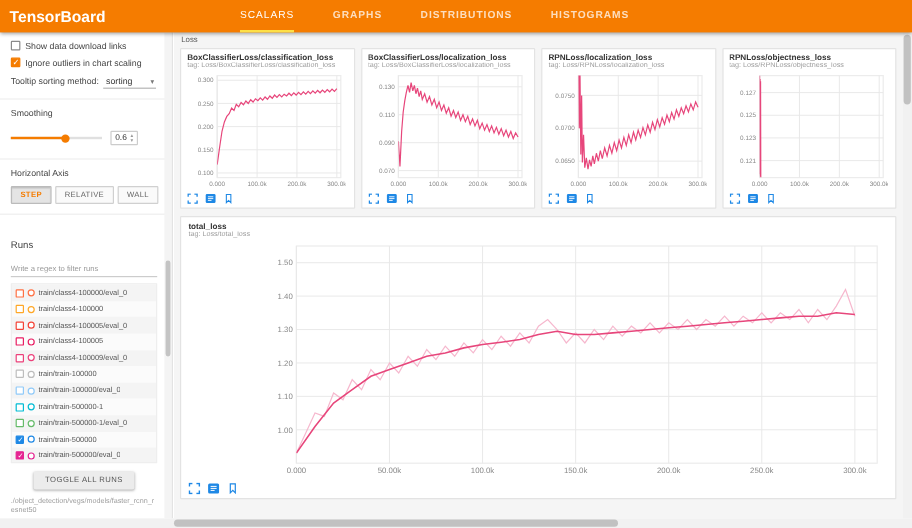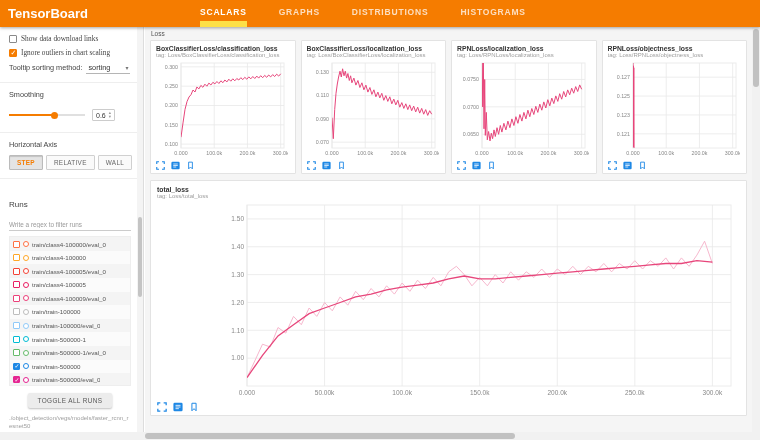--- a/index.html
+++ b/index.html
@@ -5,26 +5,26 @@
   *{box-sizing:border-box;margin:0;padding:0;}
   html,body{width:760px;height:440px;overflow:hidden;}
   body{font-family:"Liberation Sans",sans-serif;background:#fff;position:relative;color:#333;}
   .app{position:absolute;inset:0;width:760px;height:440px;overflow:hidden;background:#fff;}
 
   
   .header{position:absolute;top:0;left:0;right:0;height:27px;background:var(--header,#f57c00);display:flex;align-items:center;z-index:6;box-shadow:0 1px 3px rgba(0,0,0,.35);}
   .app-title{color:#fff;font-size:13px;font-weight:bold;padding-left:8px;width:150px;flex:none;}
   .tabs{display:flex;gap:32px;margin-left:50px;}
   .tab{color:rgba(255,255,255,.75);font-size:8.5px;letter-spacing:.8px;line-height:25px;height:27px;cursor:pointer;font-weight:bold;}
-  .tab.active{color:#fff;font-weight:bold;border-bottom:6px solid #fde047;text-align:center;}
+  .tab.active{color:#fff;font-weight:normal;border-bottom:2px solid #fde047;text-align:center;}
 
   
   .sidebar{position:absolute;top:27px;left:0;bottom:8px;width:144px;background:#fff;border-right:1px solid #ddd;overflow:hidden;}
   .side-section{padding:7px 12px 8px 9px;border-bottom:1px solid #eee;}
-  .check-row{display:flex;align-items:flex-end;gap:4px;margin-bottom:5px;cursor:pointer;font-family:Liberation Serif, serif;}
+  .check-row{display:flex;align-items:flex-start;gap:4px;margin-bottom:5px;cursor:pointer;}
   .cb{width:8px;height:8px;border:1px solid #8a8a8a;border-radius:1px;flex:none;position:relative;background:#fff;margin-top:0;}
   .cb.checked{background:var(--accent,#f57c00);border-color:var(--accent,#f57c00);}
   .cb.checked::after{content:"\2713";position:absolute;top:-1.5px;left:0.5px;color:#fff;font-size:7px;}
   .check-label{font-size:7.3px;color:#444;line-height:1.25;}
   .tooltip-row{display:flex;align-items:baseline;gap:4px;margin-top:4px;flex-wrap:wrap;}
   .field-label{font-size:7.3px;color:#444;}
   .select{min-width:44px;border-bottom:1px solid #b5b5b5;display:inline-flex;justify-content:space-between;align-items:center;font-size:7.3px;padding:1px 2px;color:#333;cursor:pointer;gap:6px;}
   .caret{color:#777;font-size:6px;}
   .smooth-row{display:flex;align-items:center;gap:7px;margin-top:10px;margin-bottom:3px;}
   .slider{position:relative;width:76px;height:2px;background:#e0e0e0;cursor:pointer;flex:none;}

